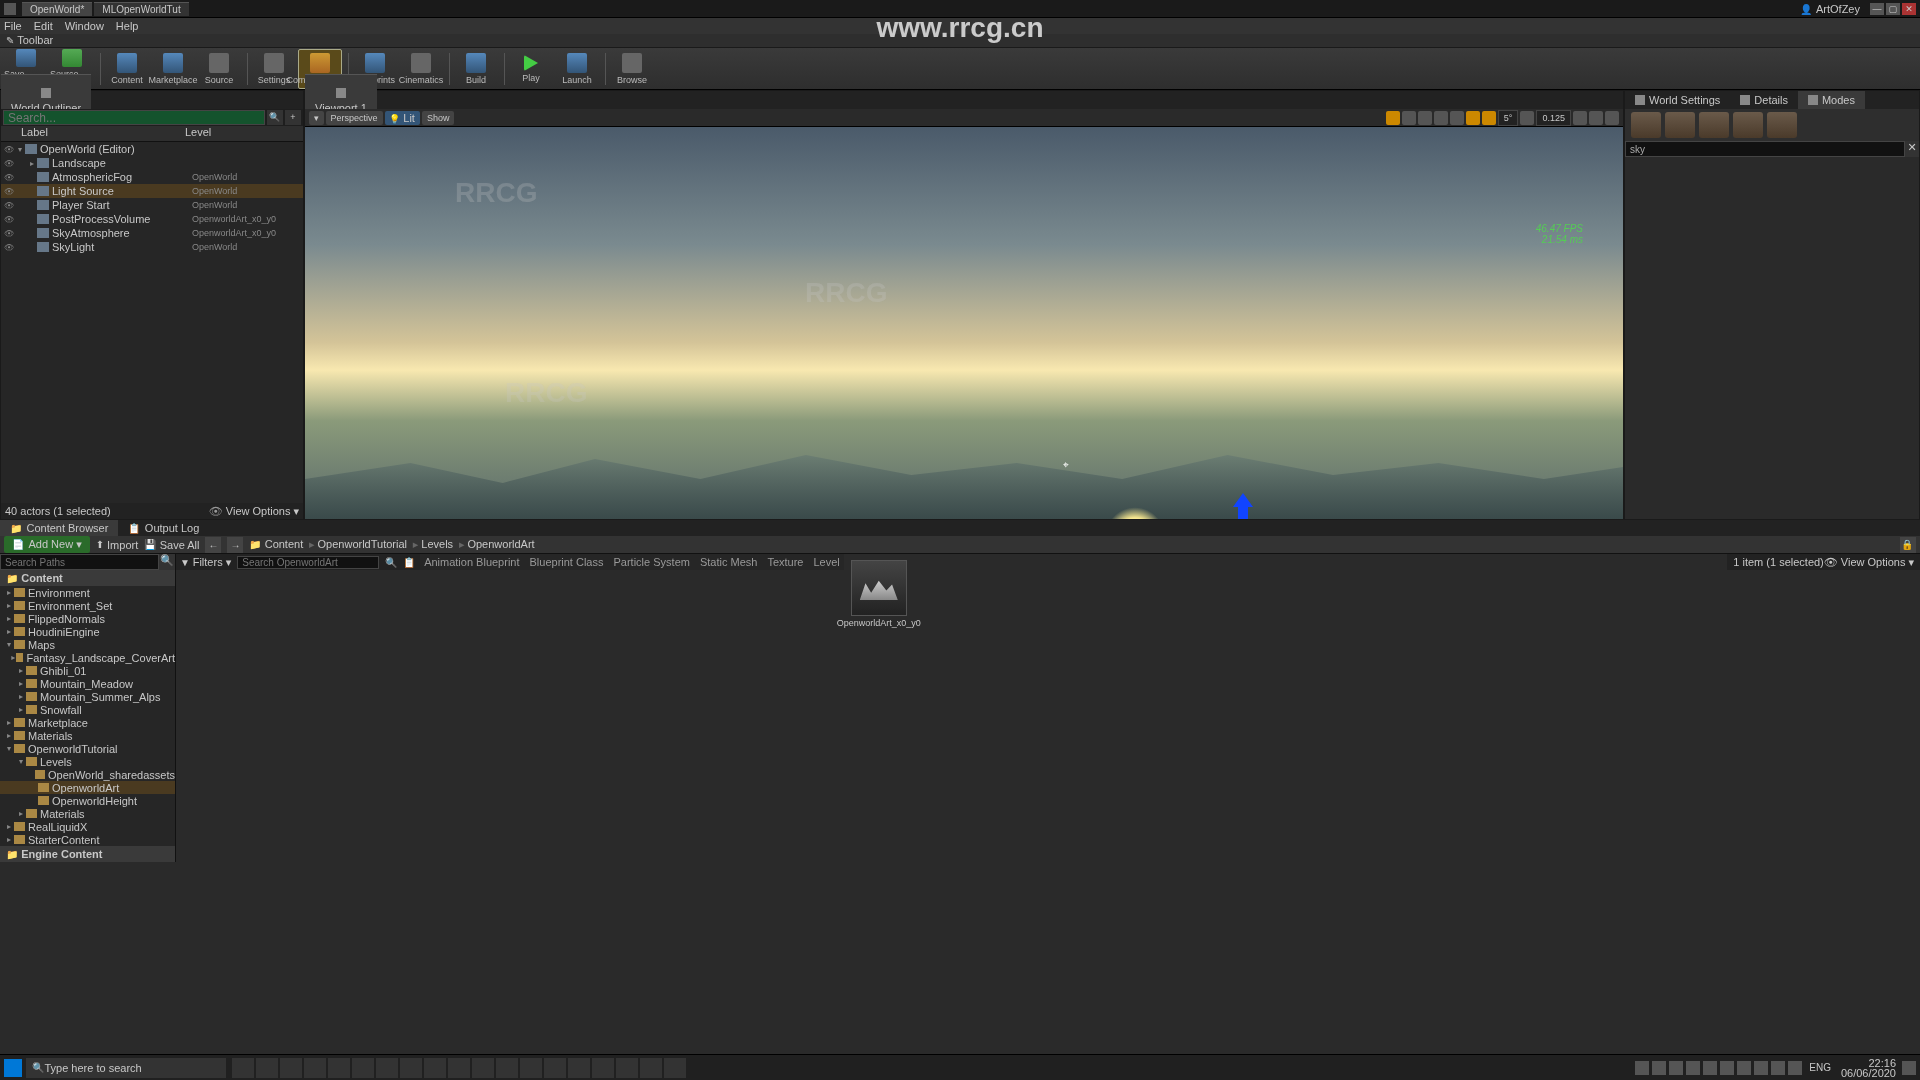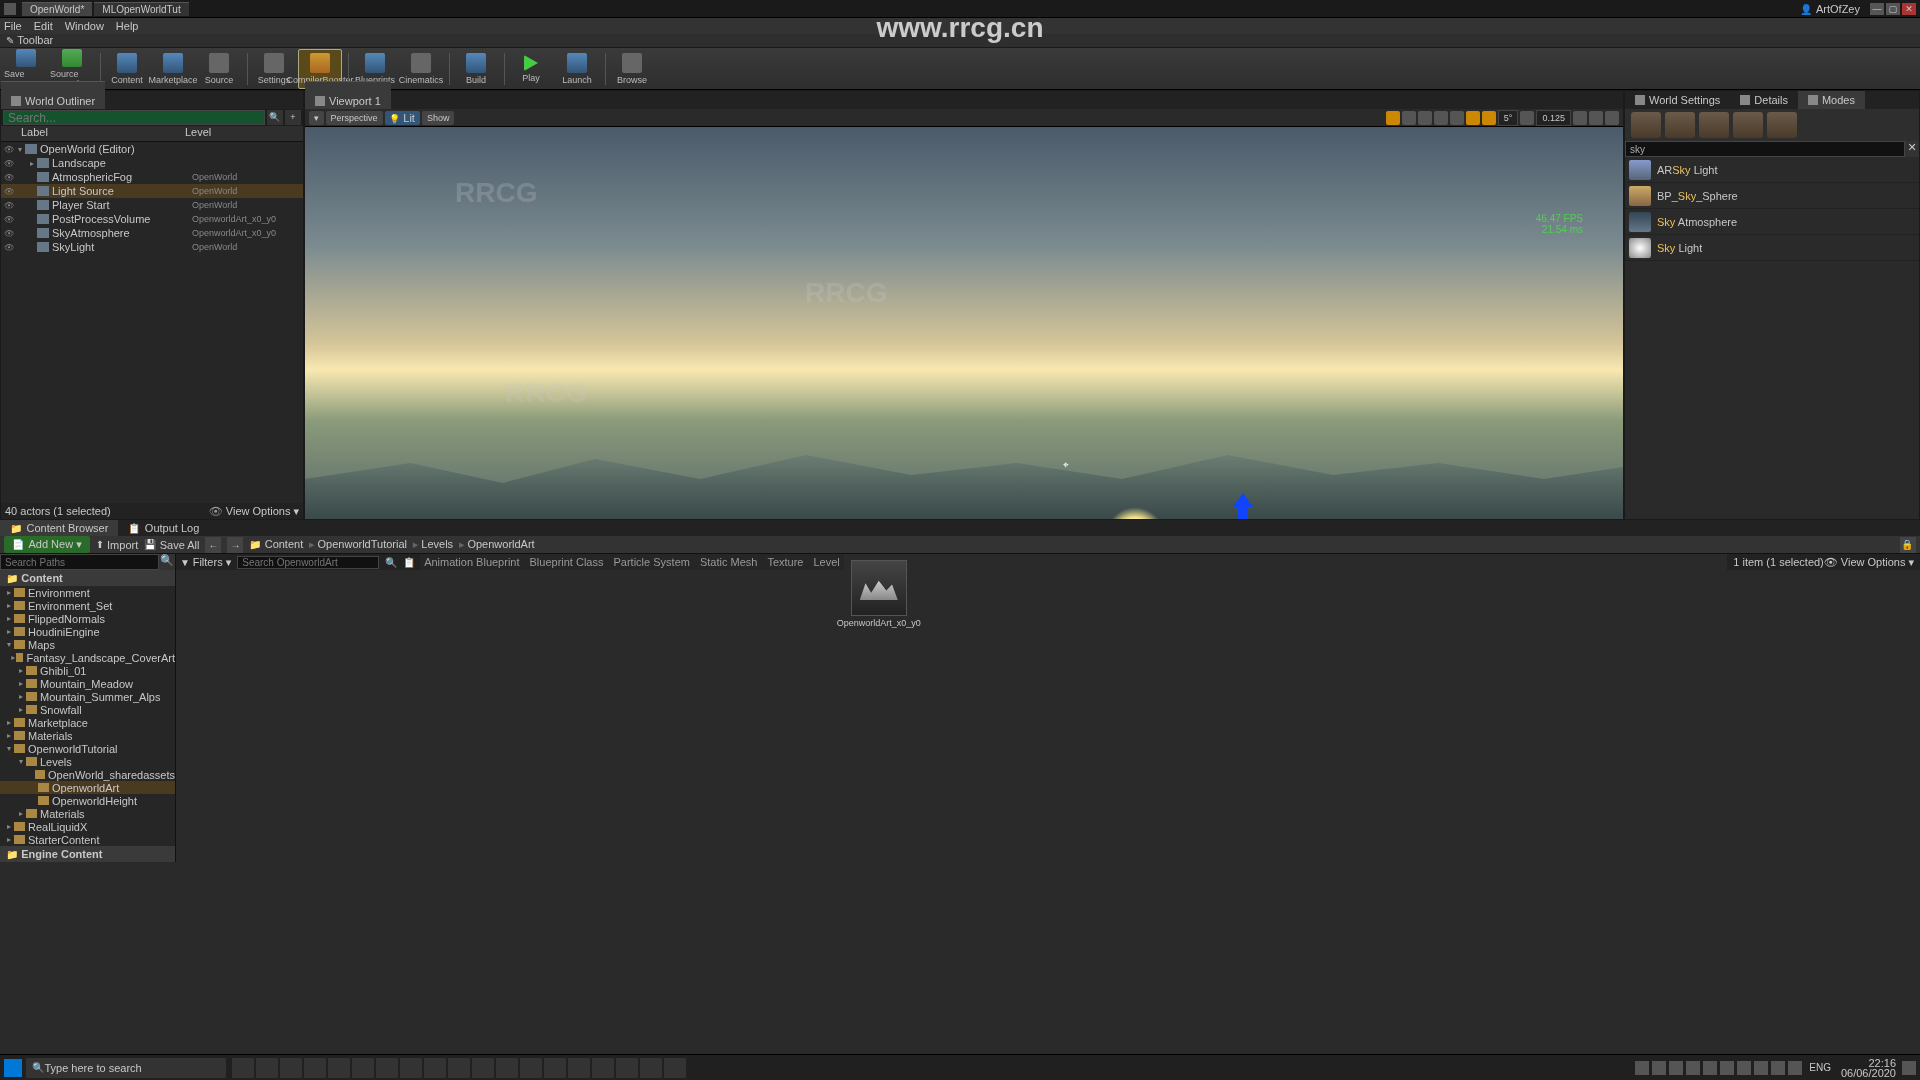--- a/index.html
+++ b/index.html
@@ -21,21 +21,21 @@
 .tbtn .ticon { width: 20px; height: 20px; background: #666; border-radius: 2px; margin-bottom: 2px; }
 .tbtn .ticon.green { background: linear-gradient(#5a5,#383); }
 .tbtn .ticon.orange { background: linear-gradient(#c93,#a62); }
 .tbtn .ticon.blue { background: linear-gradient(#58b,#357); }
 .tbtn .ticon.play { background: none; width: 0; height: 0; border-left: 14px solid #4c4; border-top: 8px solid transparent; border-bottom: 8px solid transparent; }
 .tbtn .tlabel { font-size: 9px; color: #bbb; }
 .tsep { width: 1px; height: 32px; background: #555; margin: 0 4px; }
 .main-row { display: flex; height: 430px; }
 .panel { background: #2a2a2a; border: 1px solid #1a1a1a; display: flex; flex-direction: column; }
 .panel-tab-row { height: 18px; background: #222; display: flex; align-items: center; }
-.panel-tab { background: #3a3a3a; padding: 13px 10px; font-size: 10px; display: flex; align-items: center; gap: 4px; border-top: 1px solid #555; }
+.panel-tab { background: #3a3a3a; padding: 13px 10px; font-size: 10px; display: flex; align-items: center; gap: 4px; border-top: 1px solid #555; flex-direction: column; }
 .panel-tab .picon { width: 10px; height: 10px; background: #888; }
 .outliner { width: 304px; }
 .outliner .search-row { height: 17px; display: flex; padding: 1px 2px; background: #1e1e1e; }
 .outliner .search-row input { flex: 1; background: #14532d; border: 1px solid #444; color: #aaa; font-size: 12px; padding: 0 4px; }
 .outliner .search-row .sbtn { width: 16px; background: #333; margin-left: 2px; text-align: center; font-size: 9px; line-height: 14px; }
 .outliner .head { height: 16px; display: flex; background: #2e2e2e; border-bottom: 1px solid #111; font-size: 10px; }
 .outliner .head .col1 { width: 180px; padding-left: 20px; }
 .outliner .head .col2 { flex: 1; padding-left: 4px; }
 .outliner .rows { flex: 1; overflow: hidden; background: #262626; }
 .orow { height: 14px; display: flex; align-items: center; font-size: 10px; padding-left: 2px; }
@@ -55,21 +55,21 @@
 .vp-btn.blue { background: #357; }
 .vp-spacer { flex: 1; }
 .vp-icon { width: 14px; height: 14px; background: #555; border-radius: 2px; cursor: pointer; }
 .vp-icon.orange { background: #c80; }
 .vp-num { background: #222; padding: 0 5px; font-size: 9px; line-height: 14px; border: 1px solid #444; }
 .viewport { flex: 1; position: relative; background: linear-gradient(to bottom, #4a5a6a 0%, #7a8a8f 30%, #d4c498 55%, #f8e8b0 62%, #8a9a7a 75%, #5a6a6a 100%); overflow: hidden; }
 .viewport .sun { position: absolute; width: 60px; height: 60px; left: 800px; top: 380px; background: radial-gradient(circle, #fff8e0 20%, #f8e890 45%, rgba(248,232,144,0) 70%); border-radius: 50%; }
 .viewport .gizmo { position: absolute; left: 933px; top: 376px; width: 10px; height: 115px; background: #14f; }
 .viewport .gizmo::before { content:''; position:absolute; top:-10px; left:-5px; border-left:10px solid transparent; border-right:10px solid transparent; border-bottom:14px solid #14f; }
 .viewport .mtn { position: absolute; bottom: 0; left: 0; right: 0; height: 80px; background: linear-gradient(to top, #3a4a4a, rgba(120,140,130,0.6)); clip-path: polygon(0 100%, 0 50%, 8% 30%, 15% 55%, 22% 25%, 30% 50%, 38% 20%, 46% 45%, 54% 30%, 62% 50%, 70% 20%, 78% 45%, 86% 30%, 94% 50%, 100% 35%, 100% 100%); }
-.viewport .fps { position: absolute; top: 86px; right: 40px; color: #5c5; font-size: 10px; text-align: right; }
+.viewport .fps { position: absolute; top: 96px; right: 40px; color: #5c5; font-size: 10px; text-align: right; font-style: italic; }
 .viewport .cursor { position: absolute; left: 758px; top: 332px; color: #fff; font-size: 10px; }
 .viewport .seqbar { position: absolute; bottom: 0; left: 0; right: 0; height: 14px; background: rgba(0,0,0,0.7); text-align: center; font-size: 9px; line-height: 14px; color: #aaa; }
 .viewport .wm { position: absolute; color: rgba(200,200,200,0.25); font-size: 28px; font-weight: bold; pointer-events: none; }
 .right-col { width: 296px; display: flex; }
 .rtabs { height: 18px; background: #222; display: flex; }
 .rtab { padding: 2px 10px; font-size: 10px; display: flex; align-items: center; gap: 4px; }
 .rtab.active { background: #3a3a3a; }
 .rtab .ricon { width: 10px; height: 10px; background: #888; }
 .modes-icons { height: 32px; background: #2e2e2e; display: flex; align-items: center; padding: 0 6px; gap: 4px; }
 .modes-icons .micon { width: 30px; height: 26px; background: linear-gradient(#6a5a4a,#4a3a2a); border-radius: 3px; cursor: pointer; }
@@ -362,38 +362,20 @@
       <div class="micon"></div>
       <div class="micon"></div>
       <div class="micon"></div>
       <div class="micon"></div>
       <div class="micon"></div>
     </div>
     <div class="right-search">
       <input value="sky" style="">
       <div class="x">✕</div>
     </div>
-    <div class="place-list" id="place-list">
-        <div class="place-item">
-          <div class="pthumb sky"></div>
-          <div class="plabel">AR<span class="hl">Sky</span> Light</div>
-        </div>
-        <div class="place-item">
-          <div class="pthumb sphere"></div>
-          <div class="plabel">BP_<span class="hl">Sky</span>_Sphere</div>
-        </div>
-        <div class="place-item">
-          <div class="pthumb atmo"></div>
-          <div class="plabel"><span class="hl">Sky</span> Atmosphere</div>
-        </div>
-        <div class="place-item">
-          <div class="pthumb light"></div>
-          <div class="plabel"><span class="hl">Sky</span> Light</div>
-        </div>
-      </div>
   </div>
 </div>
 
 <div class="bottom-section">
   <div class="cb-tabs">
     <div class="cb-tab active">📁 <span>Content Browser</span></div>
     <div class="cb-tab">📋 <span>Output Log</span></div>
   </div>
   <div class="cb-toolbar">
     <div class="cb-addnew">📄 <span>Add New ▾</span></div>

